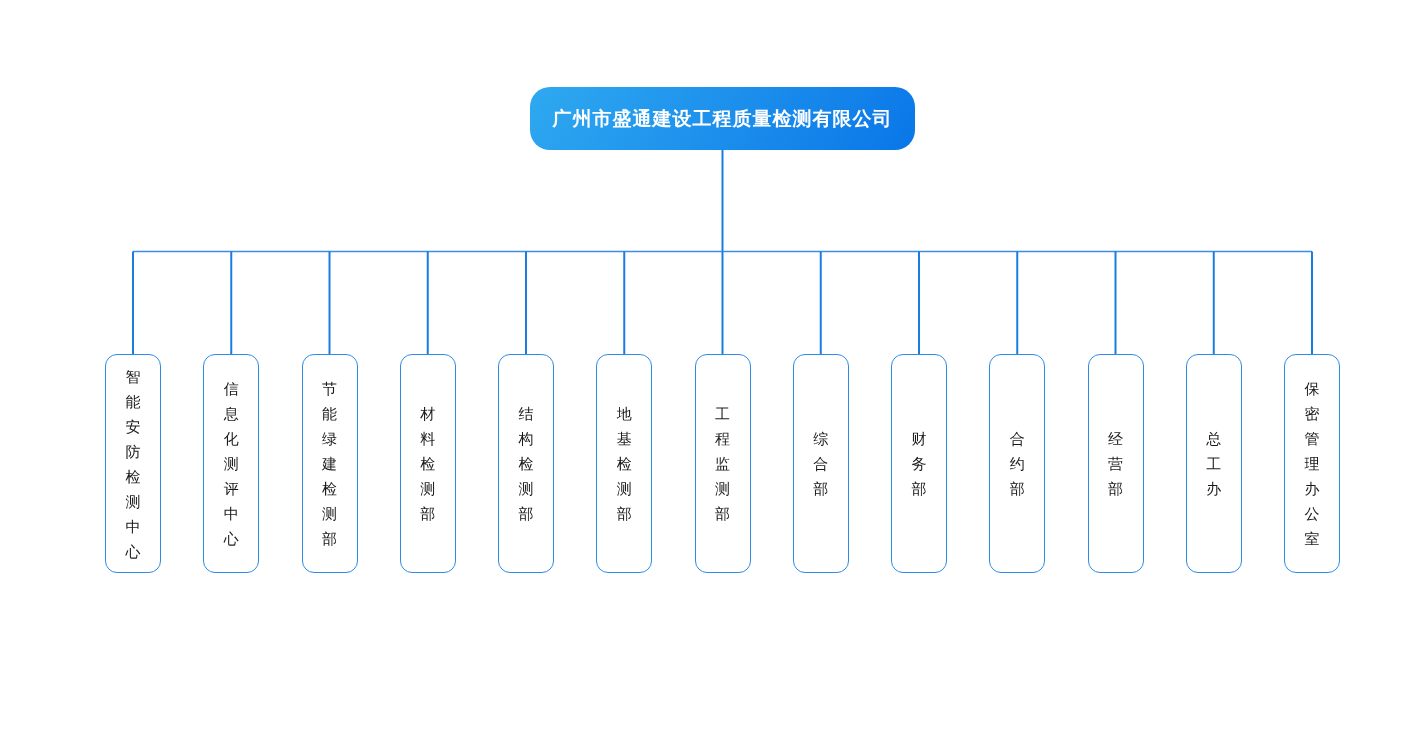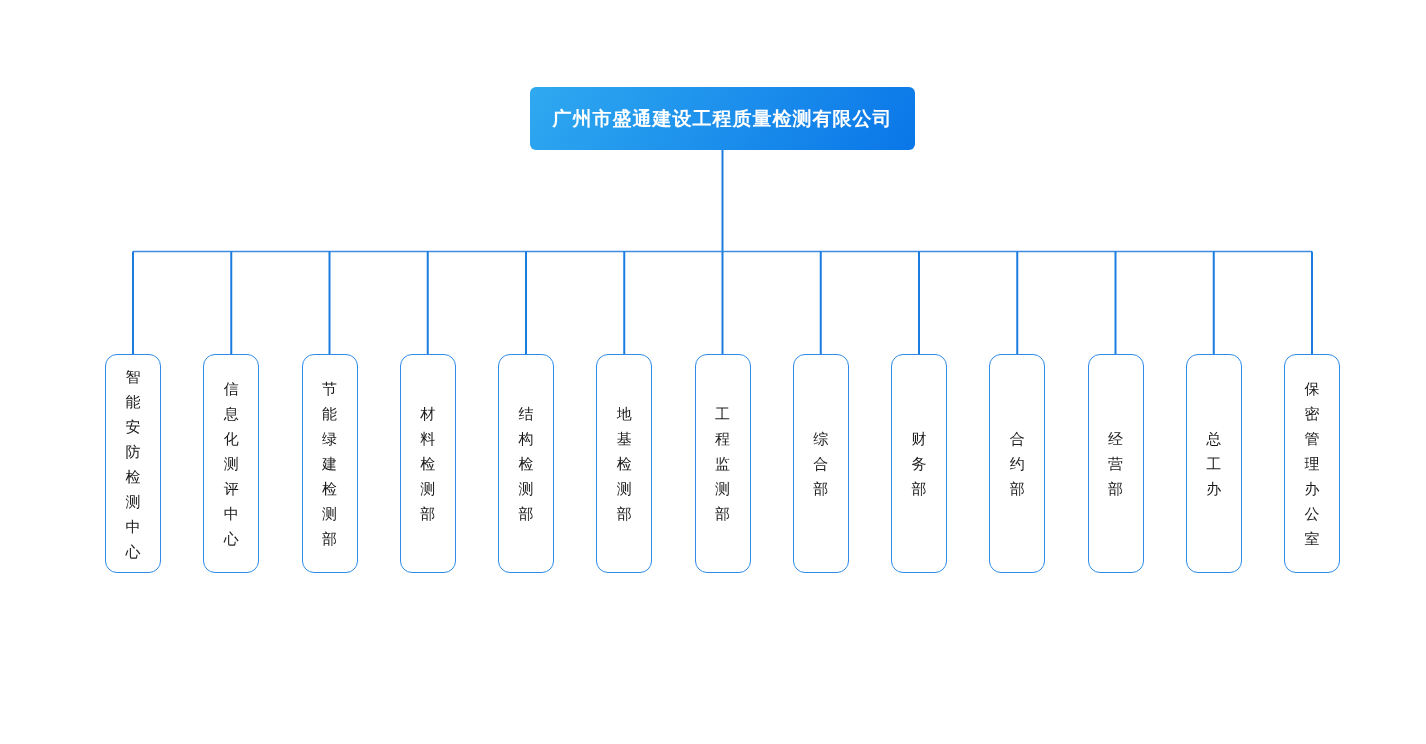--- a/index.html
+++ b/index.html
@@ -22,21 +22,21 @@
     width: 1426px;
     height: 744px;
     pointer-events: none;
   }
   .root-node {
     position: absolute;
     left: 530px;
     top: 87px;
     width: 385px;
     height: 63px;
-    border-radius: 6px;
+    border-radius: 20px;
     display: flex;
     align-items: center;
     justify-content: center;
   }
   .root-node span {
     color: var(--root-text, #ffffff);
     font-size: 19px;
     font-weight: bold;
     letter-spacing: 1px;
     white-space: nowrap;

